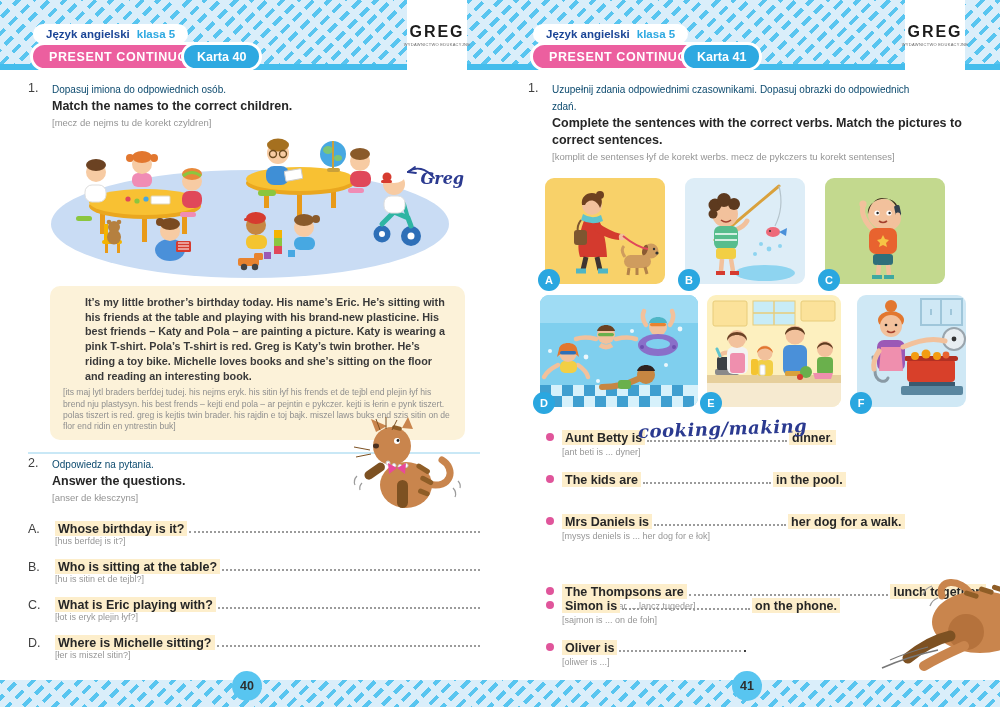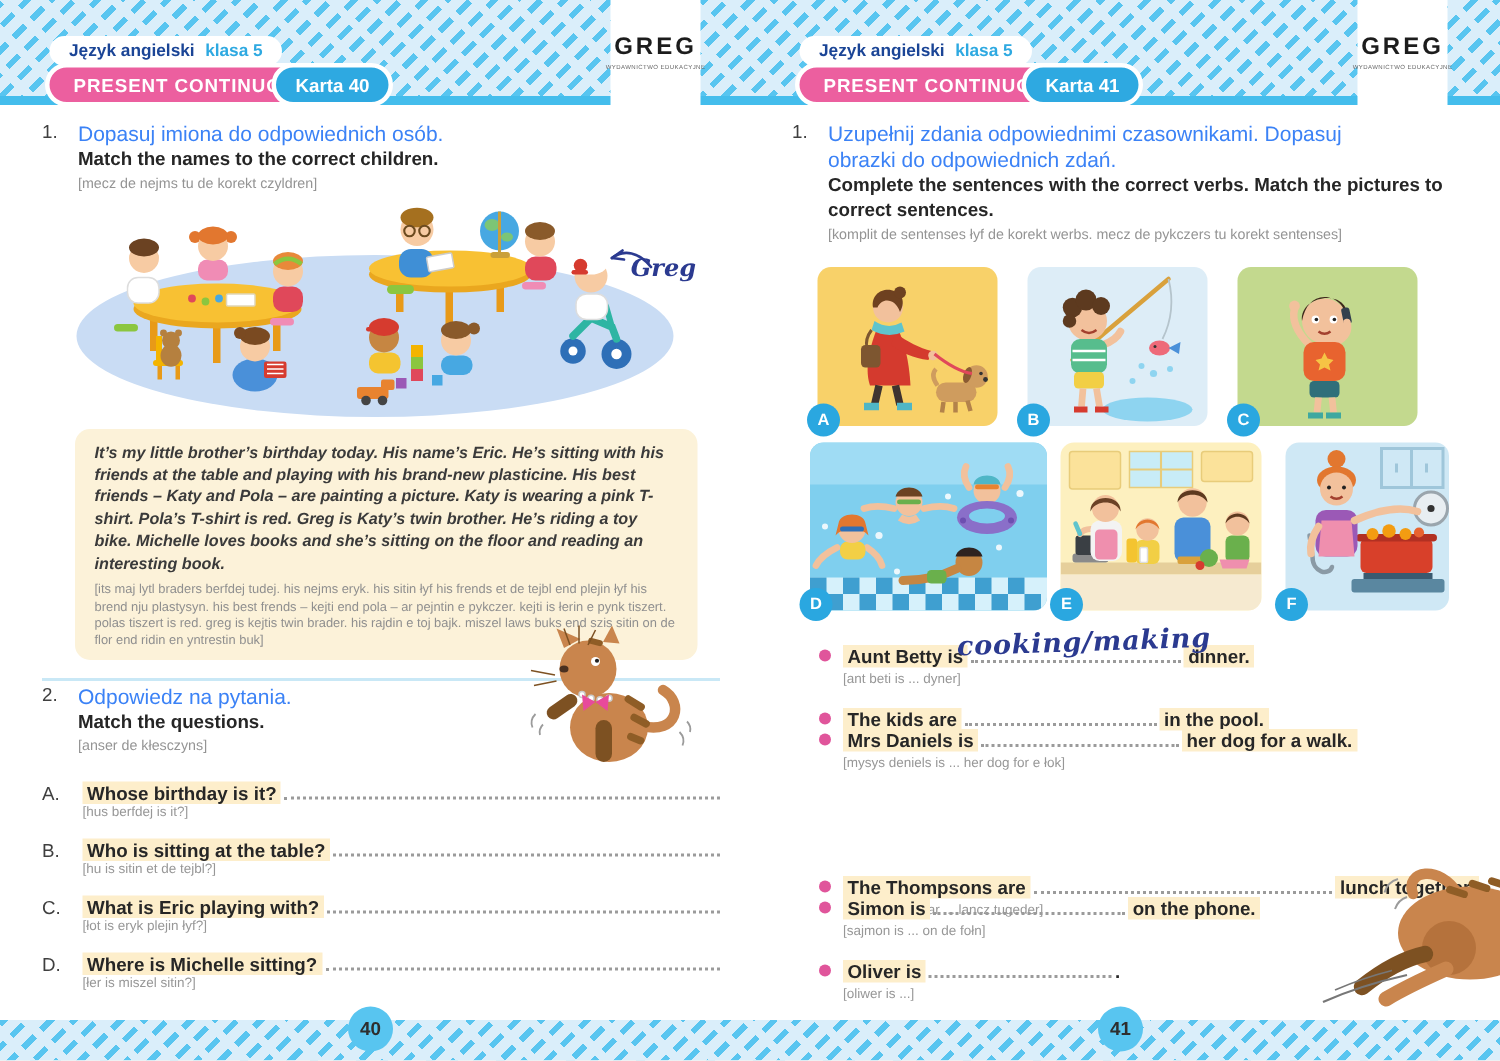--- a/index.html
+++ b/index.html
@@ -25,28 +25,28 @@
     border-radius:15px;display:flex;align-items:center;padding:0 13px;z-index:5;}
   .karta-pill span{font-weight:bold;font-size:12.5px;color:#fff;}
   .logo-strip{position:absolute;top:0;height:70px;width:60px;background:#fff;z-index:2;
     display:flex;flex-direction:column;align-items:center;justify-content:center;}
   .logo-text{font-weight:800;font-size:16px;letter-spacing:2px;color:#1c1c1c;}
   .logo-sub{font-size:4px;letter-spacing:.3px;color:#666;margin-top:1px;white-space:nowrap;}
   
   .task{position:absolute;}
   .t-row{display:flex;}
   .t-num{width:24px;flex:none;font-size:12.5px;color:#3f3f3f;}
-  .t-pl{font-size:14px;color:#3b82f6;line-height:17px;}
+  .t-pl{font-size:10px;color:#0c4a6e;line-height:17px;}
   .t-en{margin-left:24px;font-size:12.5px;font-weight:bold;color:#262626;line-height:17px;}
   .t-ph{margin-left:24px;font-size:9.5px;color:#949494;margin-top:2px;}
   .hl{background:#fdeecb;padding:1px 3px 0 3px;}
   
   .story-box{position:absolute;left:50px;top:286px;width:389px;background:#fcf2d9;
     border-radius:10px;padding:9px 13px 7px 13px;}
-  .story-en{font-size:10.8px;font-weight:bold;font-style:italic;color:#3a3a3a;line-height:14.7px;}
+  .story-en{font-size:10.8px;font-weight:bold;color:#3a3a3a;line-height:14.7px;margin-left:22px;}
   .story-ph{font-size:8.6px;color:#8f8f8f;line-height:11.4px;margin-top:4px;}
   .rule-light{position:absolute;left:28px;top:452px;width:452px;height:2px;background:#c9e8f6;}
   
   .question{position:absolute;left:28px;width:452px;}
   .q-row{display:flex;align-items:flex-end;}
   .q-letter{width:27px;flex:none;font-size:12.5px;color:#3f3f3f;}
   .q-text{font-size:12.5px;font-weight:bold;color:#262626;white-space:nowrap;}
   .q-dots{flex:1;border-bottom:2px dotted #9b9b9b;margin:0 0 3px 2px;}
   .q-ph{margin-left:27px;font-size:9px;color:#979797;margin-top:0;}
   
@@ -292,21 +292,21 @@
           <path d="M108,65 q3,3 2,7"></path>
       </g>
     </svg>
   </div>
 
   <div class="task" style="left:28px;top:456px;width:320px">
     <div class="t-row">
       <span class="t-num">2.</span>
       <span class="t-pl">Odpowiedz na pytania.</span>
     </div>
-    <div class="t-en">Match the questions.</div>
+    <div class="t-en">Answer the questions.</div>
     <div class="t-ph">[anser de kłesczyns]</div>
   </div>
 
   <div class="question" style="top:521px">
     <div class="q-row">
       <span class="q-letter">A.</span>
       <span class="q-text hl">Whose birthday is it?</span>
       <span class="q-dots"></span>
     </div>
     <div class="q-ph">[hus berfdej is it?]</div>
@@ -615,21 +615,21 @@
     <span class="handwriting">cooking/making</span>
   </div>
   <div class="sentence" style="top:472px">
     <div class="s-row">
       <span class="bullet"></span>
       <span class="s-before hl">The kids are</span>
       <span class="s-dots" style="width:128px"></span>
       <span class="s-after hl">in the pool.</span>
     </div>
   </div>
-  <div class="sentence" style="top:486px">
+  <div class="sentence" style="top:514px">
     <div class="s-row">
       <span class="bullet"></span>
       <span class="s-before hl">Mrs Daniels is</span>
       <span class="s-dots" style="width:132px"></span>
       <span class="s-after hl">her dog for a walk.</span>
     </div>
     <div class="s-ph">[mysys deniels is ... her dog for e łok]</div>
   </div>
   <div class="sentence" style="top:584px">
     <div class="s-row">

